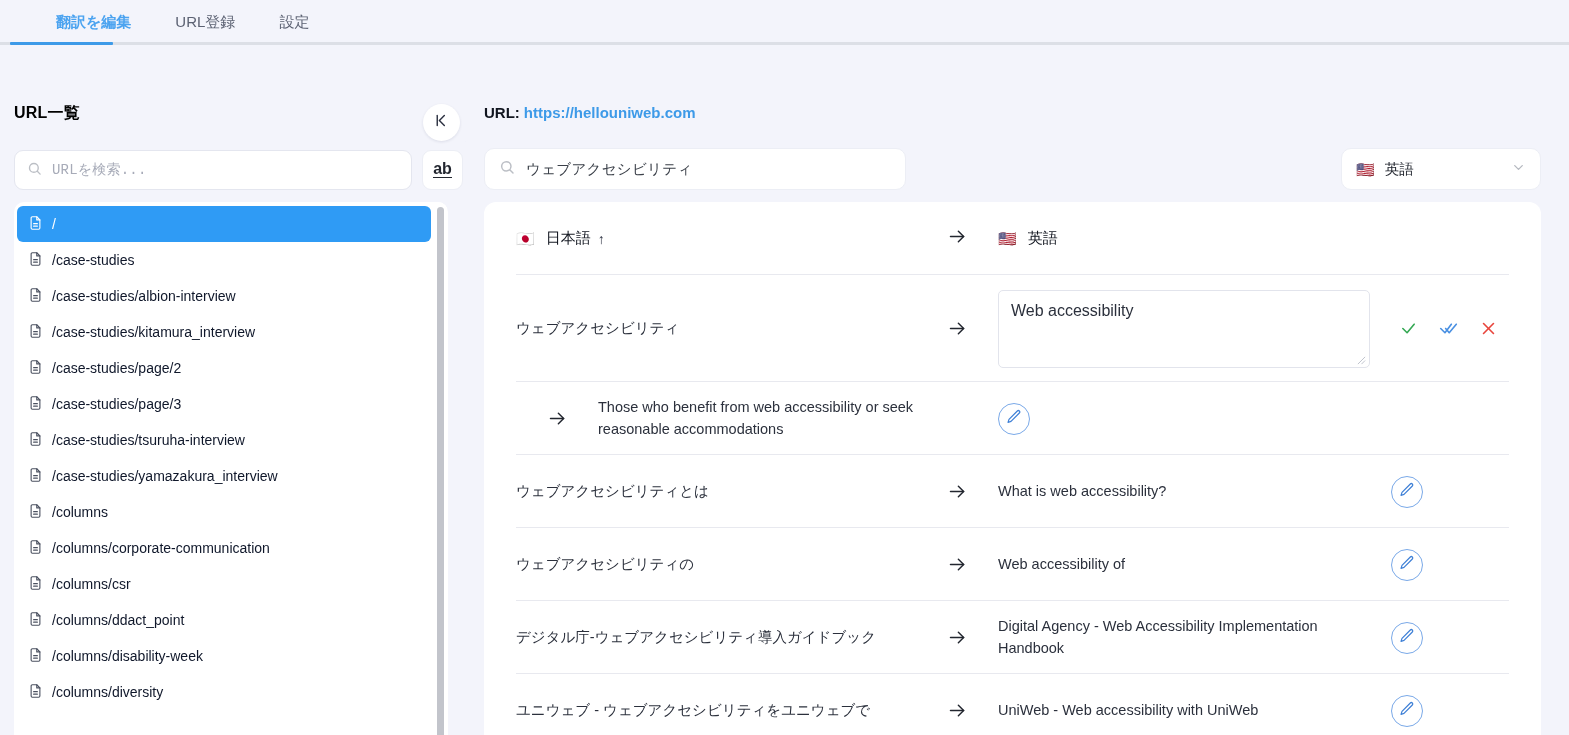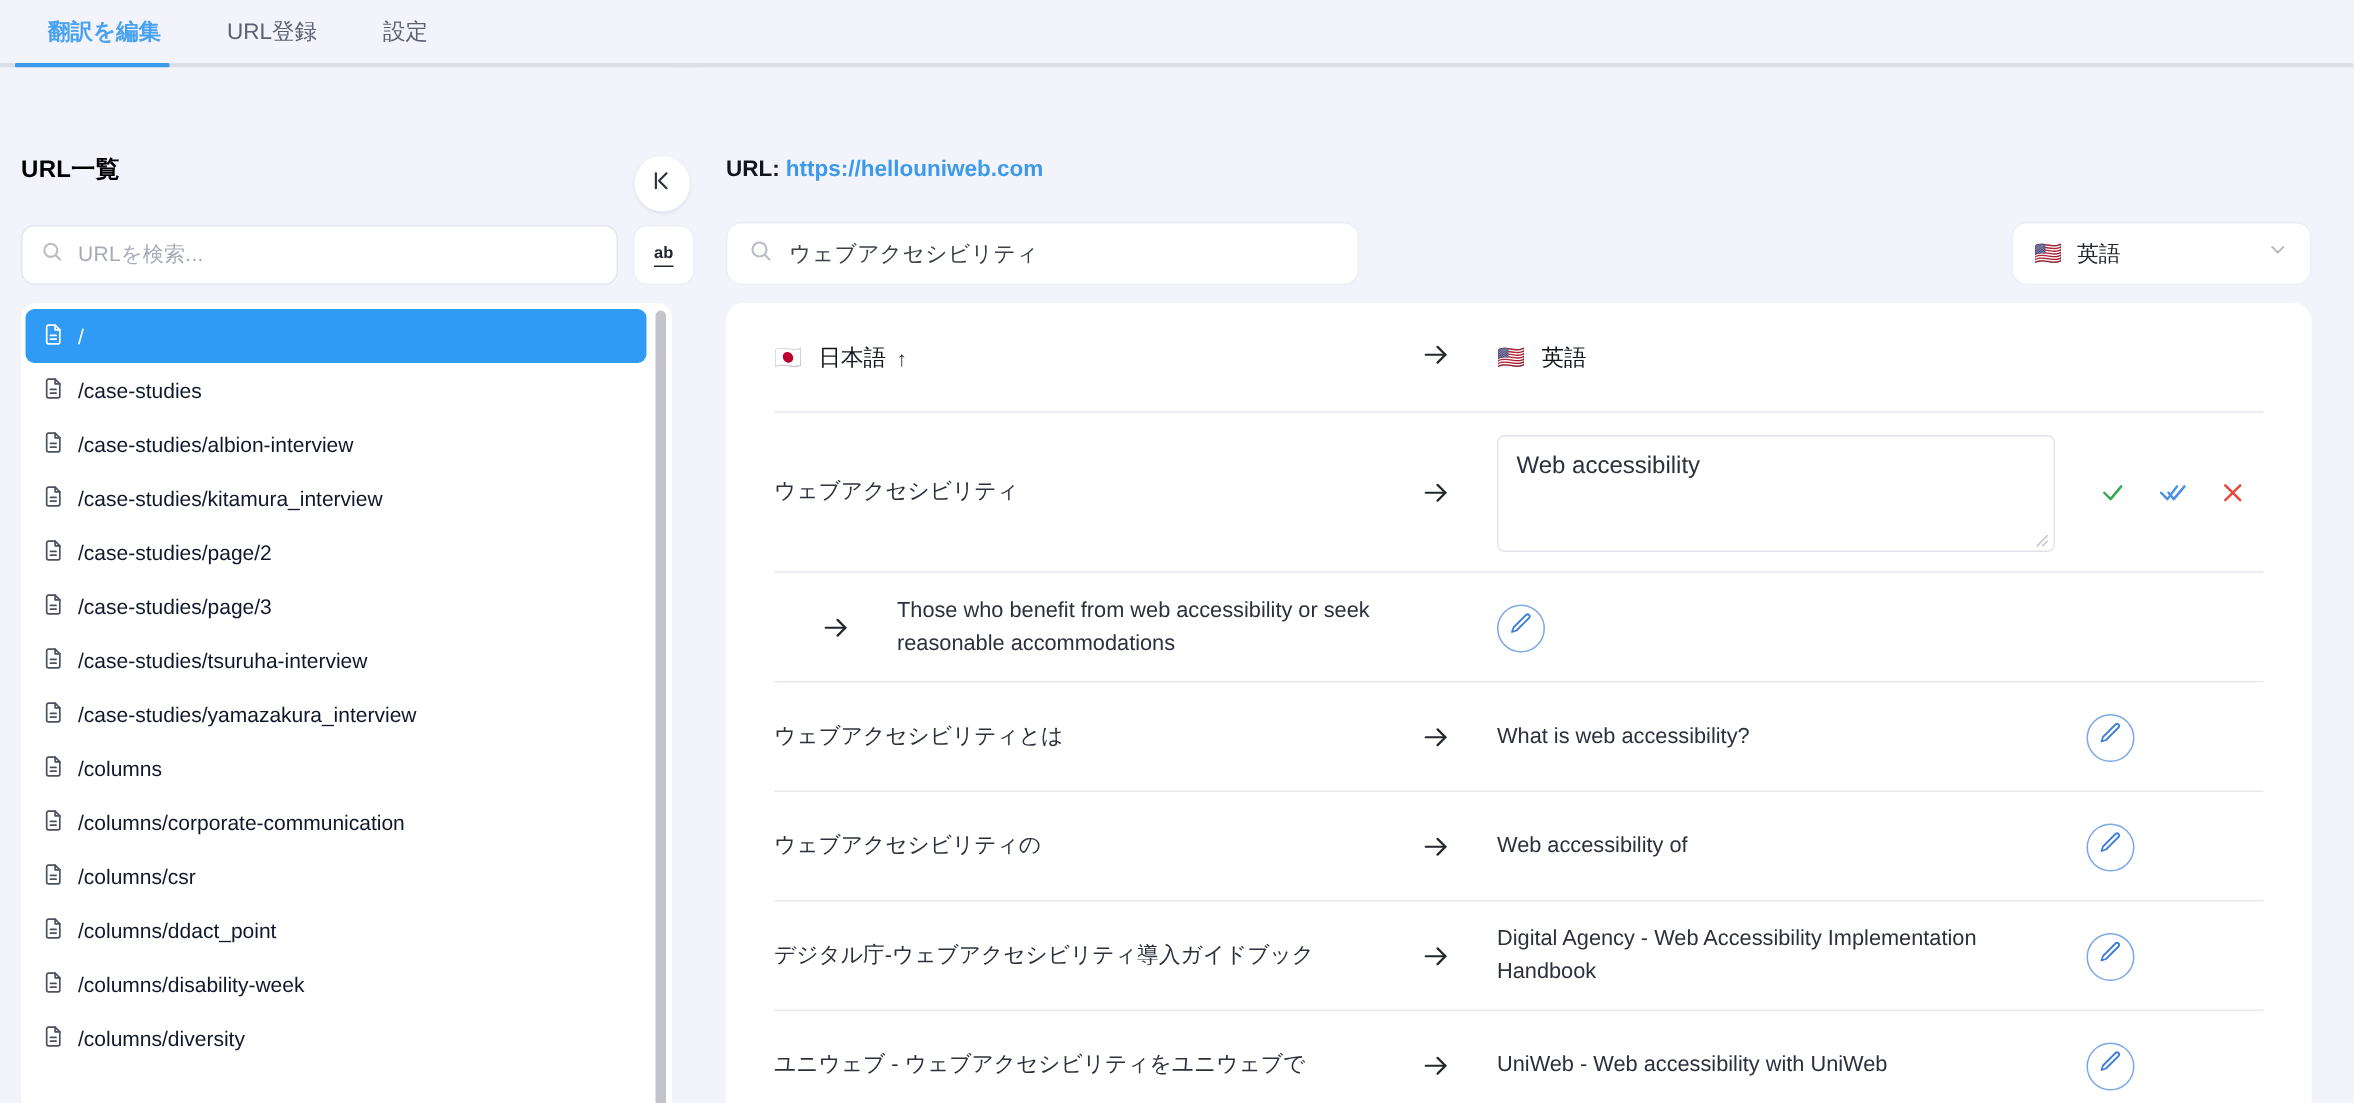--- a/index.html
+++ b/index.html
@@ -9,20 +9,21 @@
     overflow: hidden;
     background: #f3f4fb;
     font-family: "Liberation Sans", "DejaVu Sans", sans-serif;
     color: #1f2430;
   }
 
   
   .tabbar {
     position: absolute; top: 0; left: 0; width: 1569px; height: 45px;
     background: #f3f4fb;
+    padding-left: 24px;
   }
   .tabbar .tabs { display: flex; align-items: flex-start; padding-left: 10px; }
   .tab {
     font-size: 15px; line-height: 1; padding: 14px 22px 13px 22px;
     color: #5b6172; cursor: pointer; white-space: nowrap;
     background: transparent; border: none;
     font-family: "Liberation Sans", "DejaVu Sans", sans-serif;
   }
   .tab.active { color: #4ba3f0; font-weight: 700; }
   .tabline {
@@ -49,29 +50,30 @@
   }
   .search-box {
     position: absolute; left: 0; top: 0; width: 398px; height: 40px;
     background: #ffffff; border: 1px solid #e4e6ef; border-radius: 9px;
     display: flex; align-items: center; padding: 0 12px;
   }
   .search-box svg { flex: none; opacity: .45; }
   .search-box .ph {
     margin-left: 10px; font-size: 14px; color: #a7abb8;
     letter-spacing: .2px;
+    font-family: Liberation Mono, monospace;
   }
   .ab-btn {
     position: absolute; left: 408px; top: 0; width: 41px; height: 40px;
     background: #ffffff; border: 1px solid #eceef5; border-radius: 9px;
     display: flex; align-items: center; justify-content: center;
     cursor: pointer;
   }
   .ab-btn .lbl {
-    font-size: 11px; font-weight: 700; color: #22262f;
+    font-size: 16px; font-weight: 700; color: #22262f;
     border-bottom: 1.6px solid #22262f; line-height: 14px; padding-bottom: 1px;
   }
 
   .collapse-btn {
     position: absolute; left: 423px; top: 59px; width: 37px; height: 37px;
     background: #ffffff; border-radius: 50%;
     display: flex; align-items: center; justify-content: center;
     box-shadow: 0 1px 3px rgba(24,32,64,.10);
     cursor: pointer; z-index: 6;
   }

